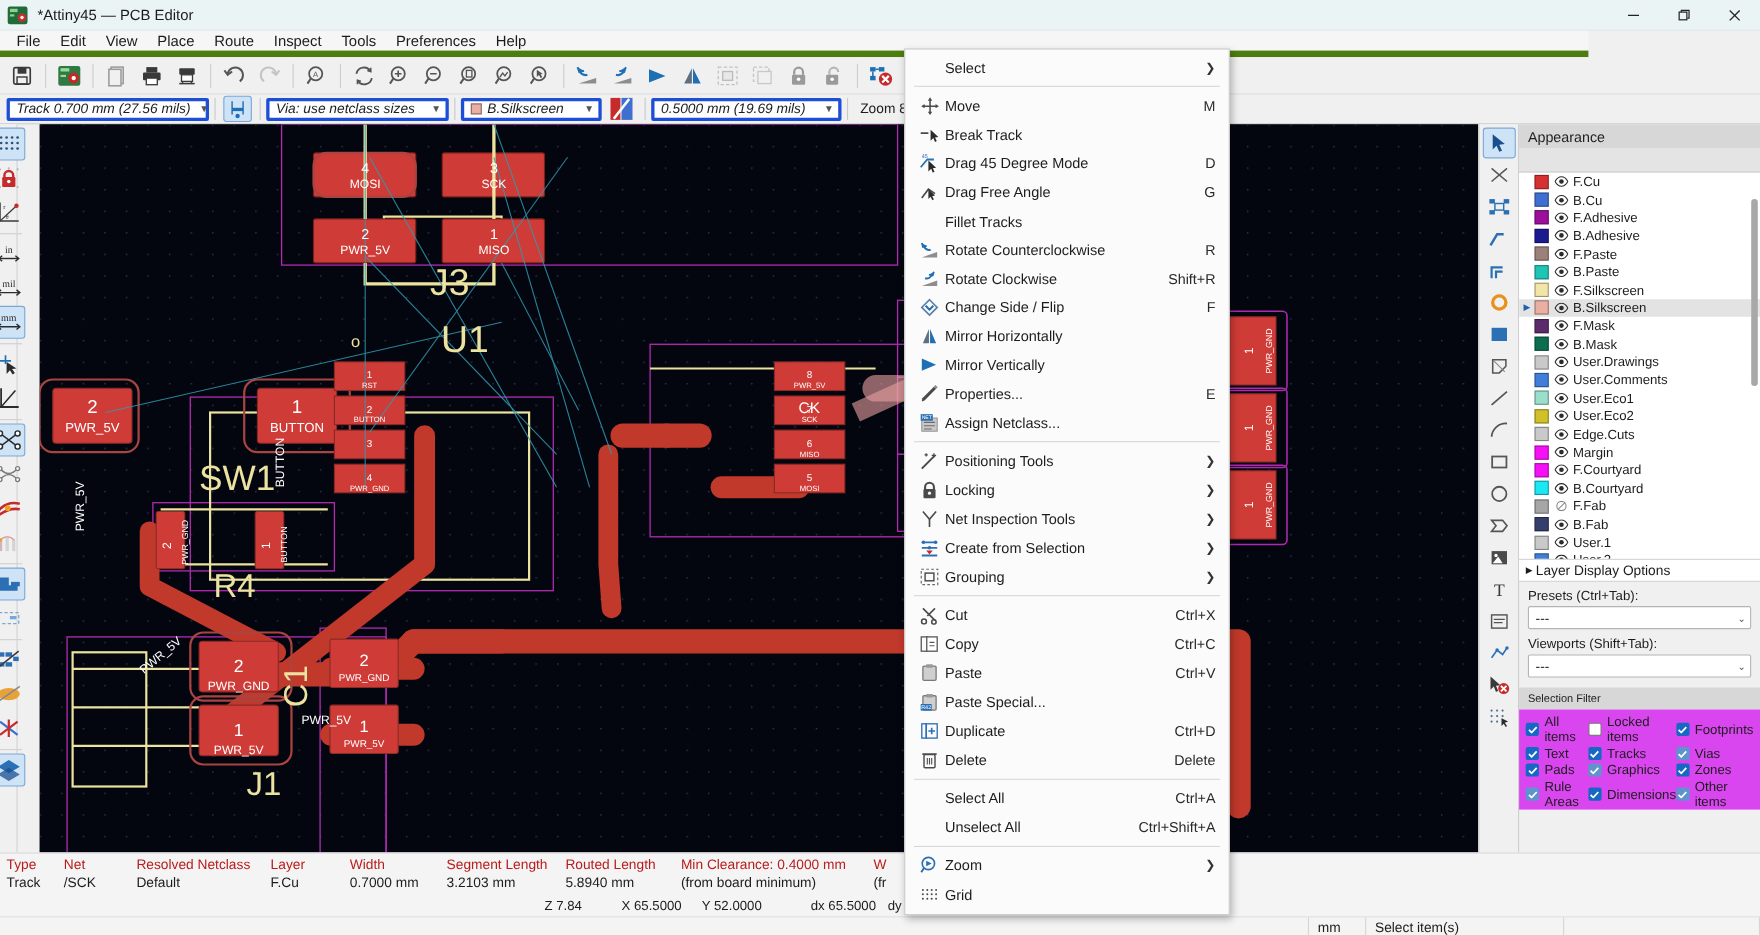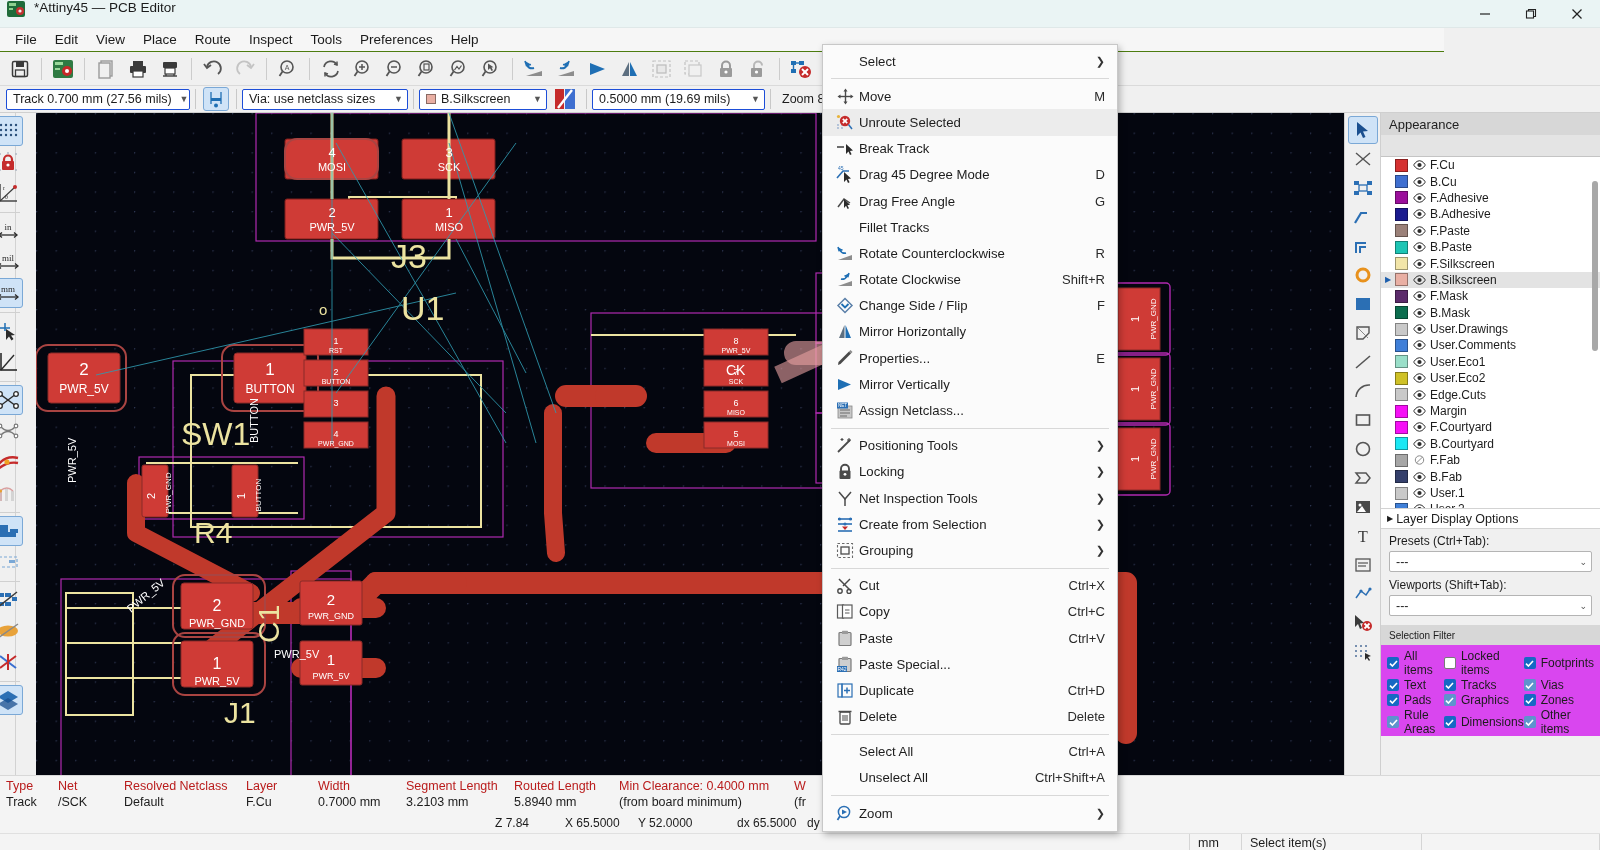--- a/index.html
+++ b/index.html
@@ -9,58 +9,58 @@
     font-family:"Liberation Sans", sans-serif;
     font-size:13px; color:#1c1c1c;
     background:#f0f0f0;
     -webkit-font-smoothing:antialiased;
   }
   #app { position:relative; width:1600px; height:850px; }
 
   
   .titlebar {
     position:absolute; left:0; top:0; width:1600px; height:28px;
-    background:#eaf4f4; display:flex; align-items:flex-start;
+    background:#eaf4f4; display:flex; align-items:center;
     border-bottom:1px solid #dfe8e8;
   }
   .titlebar .logo { width:20px; height:18px; margin-left:6px; margin-right:8px; position:relative; }
   .titlebar .title { font-size:13.5px; color:#1b1b1b; }
   .wincontrols { position:absolute; right:0; top:0; height:28px; display:flex; }
   .wincontrols div {
     width:46px; height:28px; display:flex; align-items:center; justify-content:center;
     font-size:14px; color:#222;
   }
 
   
   .menubar {
     position:absolute; left:0; top:28px; width:1444px; height:24px;
     background:#f6f6f6; display:flex; align-items:center; padding-left:6px;
-    border-bottom:1px solid #4d7c0f;
+    border-bottom:6px solid #4d7c0f;
   }
   .menubar .mi { padding:3px 9px; font-size:13.5px; color:#1b1b1b; cursor:default; }
 
   
   .toolbar {
     position:absolute; left:0; top:52px; width:1600px; height:34px;
     background:#f0f0f0; display:flex; align-items:center; padding-left:4px;
     border-bottom:1px solid #dadada;
   }
   .tbtn { width:28px; height:28px; margin:0 2px; display:flex; align-items:center; justify-content:center; border-radius:3px; }
   .tsep { width:1px; height:22px; background:#cccccc; margin:0 5px; }
 
   
   .toolbar2 {
     position:absolute; left:0; top:86px; width:1600px; height:27px;
     background:#f0f0f0; display:flex; align-items:center; padding-left:4px;
     border-bottom:1px solid #cfcfcf;
   }
   .combo {
-    height:21px; background:#fff; border:1px solid #1d4ed8; border-radius:2px;
+    height:21px; background:#fff; border:3px solid #1d4ed8; border-radius:2px;
     display:flex; align-items:center; padding:0 4px 0 6px; font-size:12.5px;
-    position:relative; white-space:nowrap;
+    position:relative; white-space:nowrap;font-style:italic;
   }
   .combo .caret { margin-left:auto; padding-left:8px; color:#555; font-size:9px; }
   .t2sep { width:1px; height:20px; background:#c8c8c8; margin:0 5px; }
   .layerswatch { width:10px; height:10px; background:#e9afa3; border:1px solid #8a6a63; margin-right:5px; }
   .plainlabel { font-size:12.5px; padding:0 6px; white-space:nowrap; }
 
   
   #canvas {
     position:absolute; left:36px; top:113px; width:1308px; height:662px;
     background:#04060f; overflow:hidden;
@@ -1355,38 +1355,20 @@
             </g>
             <polygon points="8.5,0.5 6.5,3.5 10.5,3.5" fill="#4a4a4a"></polygon>
             <polygon points="8.5,16.5 6.5,13.5 10.5,13.5" fill="#4a4a4a"></polygon>
             <polygon points="0.5,8.5 3.5,6.5 3.5,10.5" fill="#4a4a4a"></polygon>
             <polygon points="16.5,8.5 13.5,6.5 13.5,10.5" fill="#4a4a4a"></polygon>
           </svg>
         </span>
         <span class="lbl">Move</span>
         <span class="acc">M</span>
       </div>
-      <div class="ctxrow hl">
-        <span class="ic">
-          <svg width="18" height="17" viewBox="0 0 18 17">
-            <circle cx="2.5" cy="2.5" r="1.6" fill="#e8b33a"></circle>
-            <g fill="#9ab0d0">
-              <circle cx="2" cy="14" r="0.9"></circle>
-              <circle cx="6" cy="14" r="0.9"></circle>
-              <circle cx="2" cy="11" r="0.9"></circle>
-              <circle cx="6" cy="11" r="0.9"></circle>
-            </g>
-            <circle cx="9" cy="7" r="5.2" fill="#c52b2b"></circle>
-            <line x1="6.8" y1="4.8" x2="11.2" y2="9.2" stroke="#fff" stroke-width="1.7"></line>
-            <line x1="11.2" y1="4.8" x2="6.8" y2="9.2" stroke="#fff" stroke-width="1.7"></line>
-            <line x1="12.5" y1="10.5" x2="16" y2="15" stroke="#2b6fb4" stroke-width="1.5"></line>
-          </svg>
-        </span>
-        <span class="lbl">Unroute Selected</span>
-      </div>
       <div class="ctxrow">
         <span class="ic">
           <svg width="18" height="17" viewBox="0 0 18 17">
             <line x1="1" y1="7" x2="8" y2="7" stroke="#4a4a4a" stroke-width="1.6"></line>
             <polygon points="10,4 10,14 12.5,11.5 14,15 15.6,14.2 14,11 17,10.5" fill="#2b2b2b"></polygon>
           </svg>
         </span>
         <span class="lbl">Break Track</span>
       </div>
       <div class="ctxrow">
@@ -1451,34 +1433,34 @@
           <svg width="18" height="17" viewBox="0 0 18 17">
             <polygon points="8.5,2 8.5,15 3,15" fill="#5d6f80"></polygon>
             <polygon points="9.5,2 9.5,15 15,15" fill="#1f6fb4"></polygon>
           </svg>
         </span>
         <span class="lbl">Mirror Horizontally</span>
       </div>
       <div class="ctxrow">
         <span class="ic">
           <svg width="18" height="17" viewBox="0 0 18 17">
+            <polygon points="2,3 15,8.5 2,14" fill="#1f6fb4"></polygon>
+          </svg>
+        </span>
+        <span class="lbl">Mirror Vertically</span>
+      </div>
+      <div class="ctxrow">
+        <span class="ic">
+          <svg width="18" height="17" viewBox="0 0 18 17">
             <polygon points="2,15 4.5,14 15,3.5 13,1.5 2.5,12" fill="#4a4a4a"></polygon>
             <polygon points="13,1.5 15,3.5 16.5,2 14.5,0" fill="#8a8a8a"></polygon>
           </svg>
         </span>
         <span class="lbl">Properties...</span>
         <span class="acc">E</span>
-      </div>
-      <div class="ctxrow">
-        <span class="ic">
-          <svg width="18" height="17" viewBox="0 0 18 17">
-            <polygon points="2,3 15,8.5 2,14" fill="#1f6fb4"></polygon>
-          </svg>
-        </span>
-        <span class="lbl">Mirror Vertically</span>
       </div>
       <div class="ctxrow">
         <span class="ic">
           <svg width="18" height="17" viewBox="0 0 18 17">
             <rect x="2" y="4" width="14" height="12" fill="#c8c8c8" stroke="#888" stroke-width="0.8"></rect>
             <g stroke="#6a6a6a" stroke-width="1">
               <line x1="4" y1="8" x2="14" y2="8"></line>
               <line x1="4" y1="11" x2="14" y2="11"></line>
               <line x1="4" y1="14" x2="11" y2="14"></line>
             </g>

